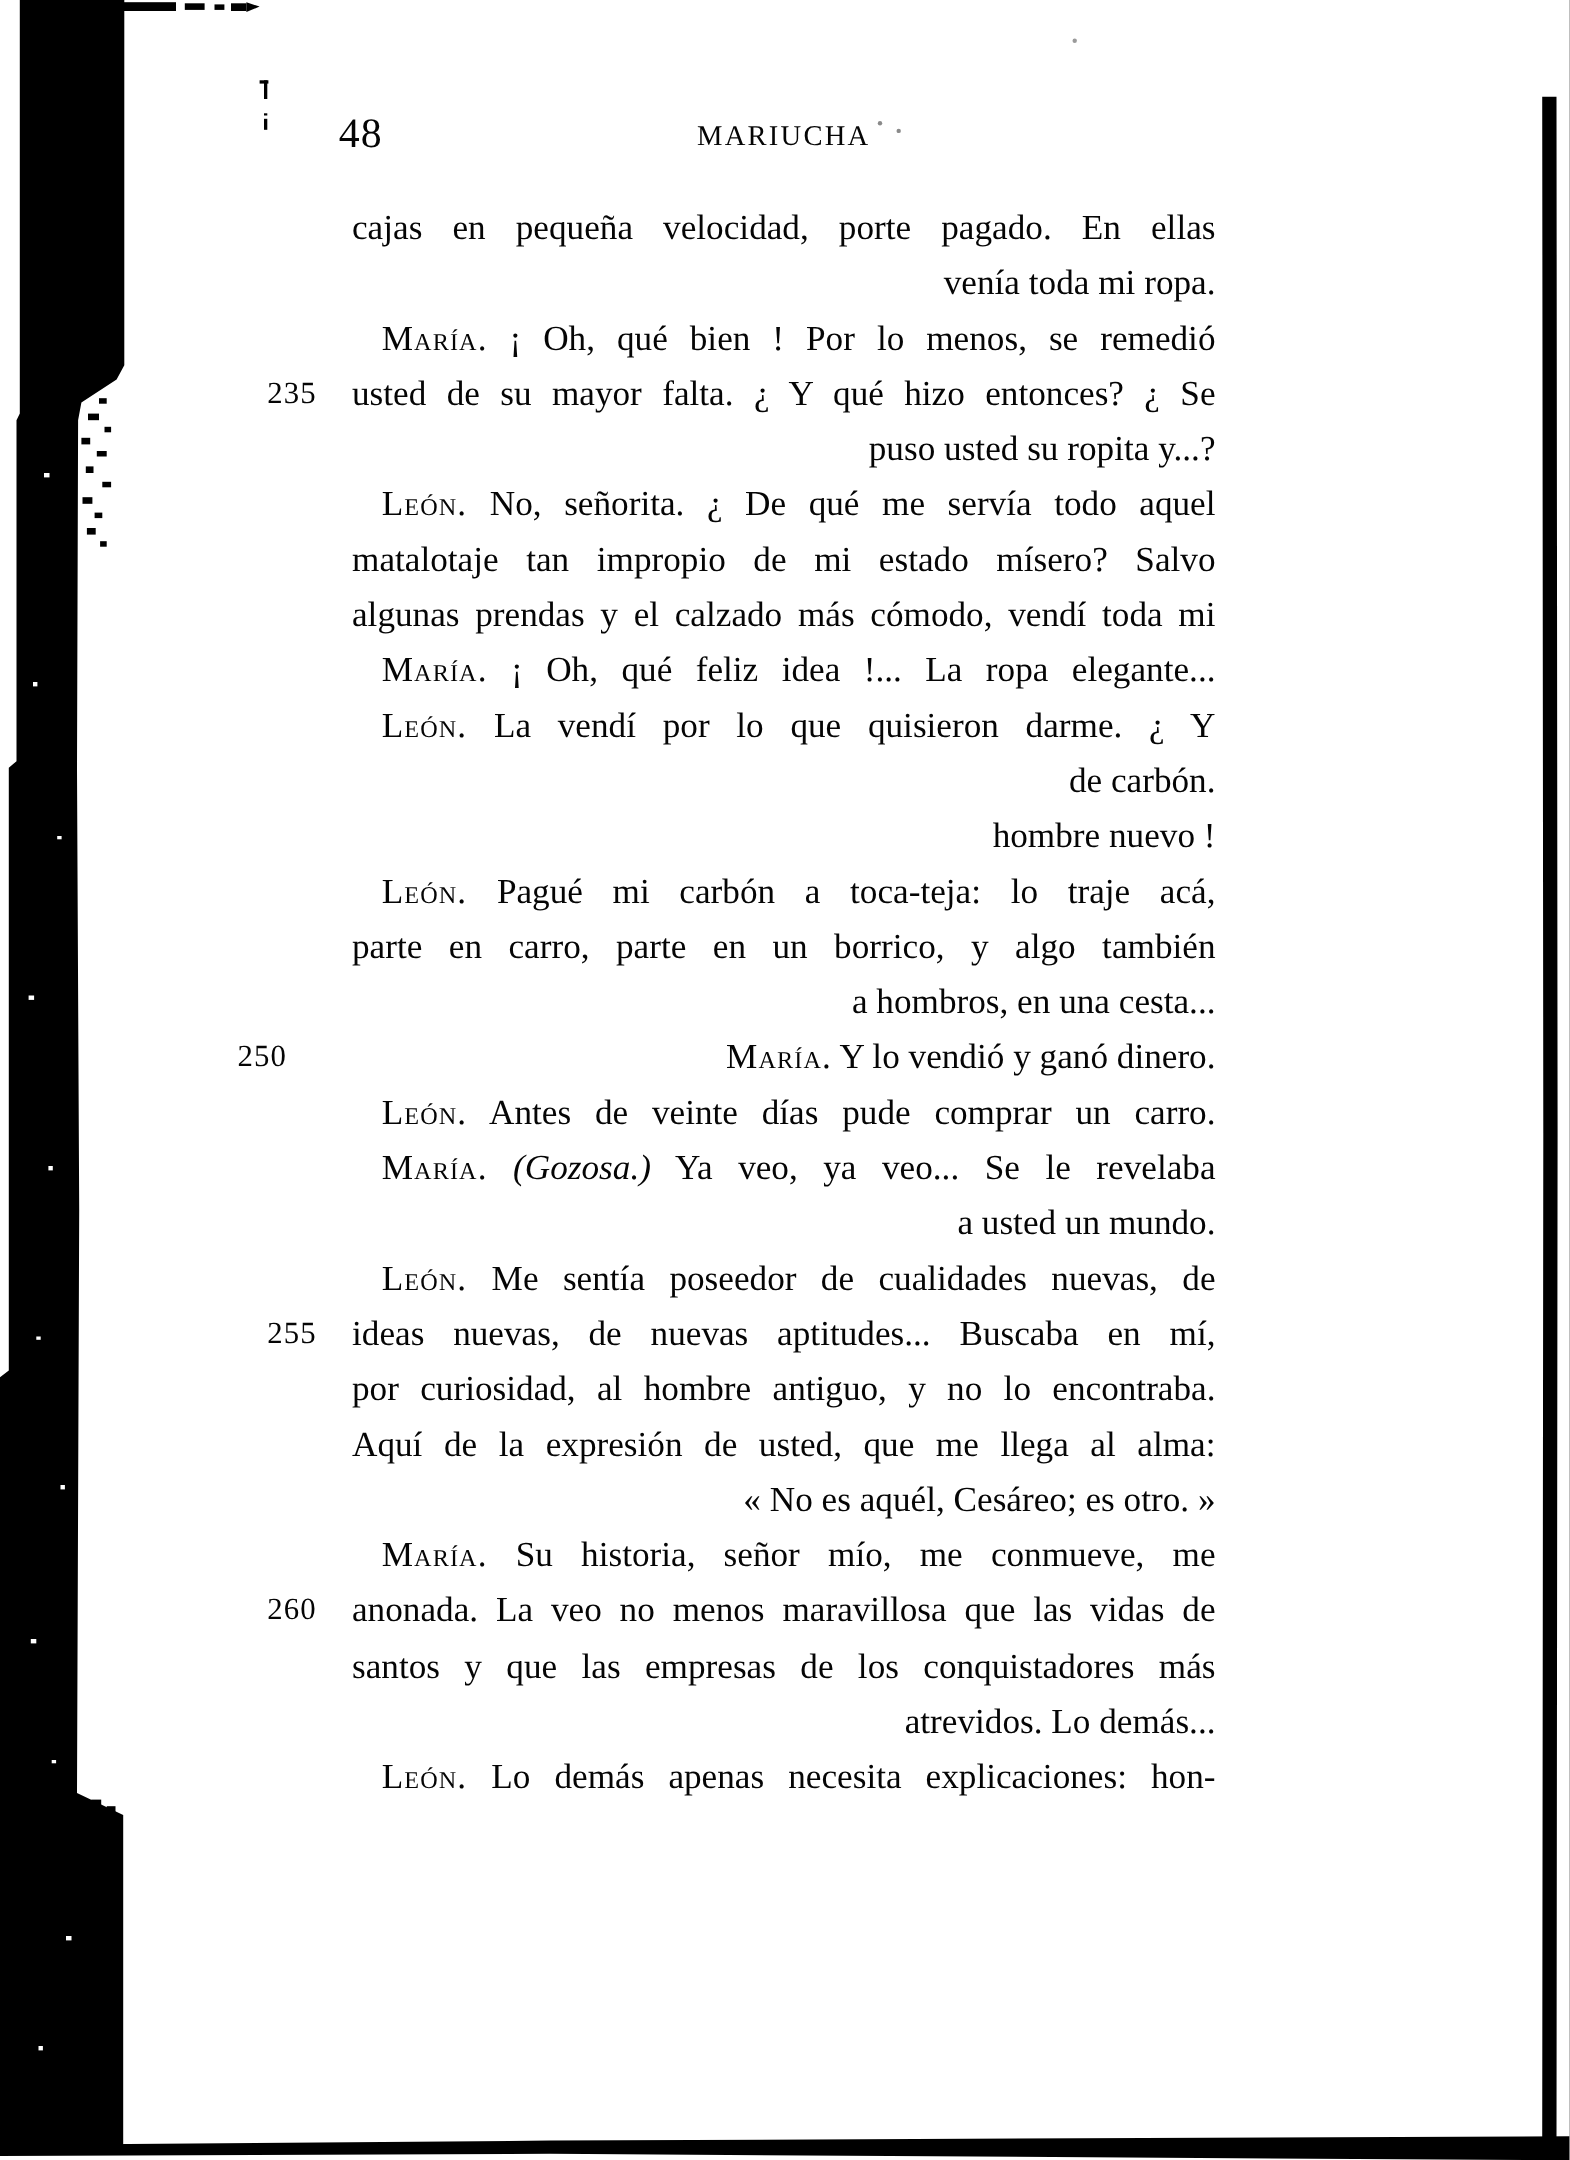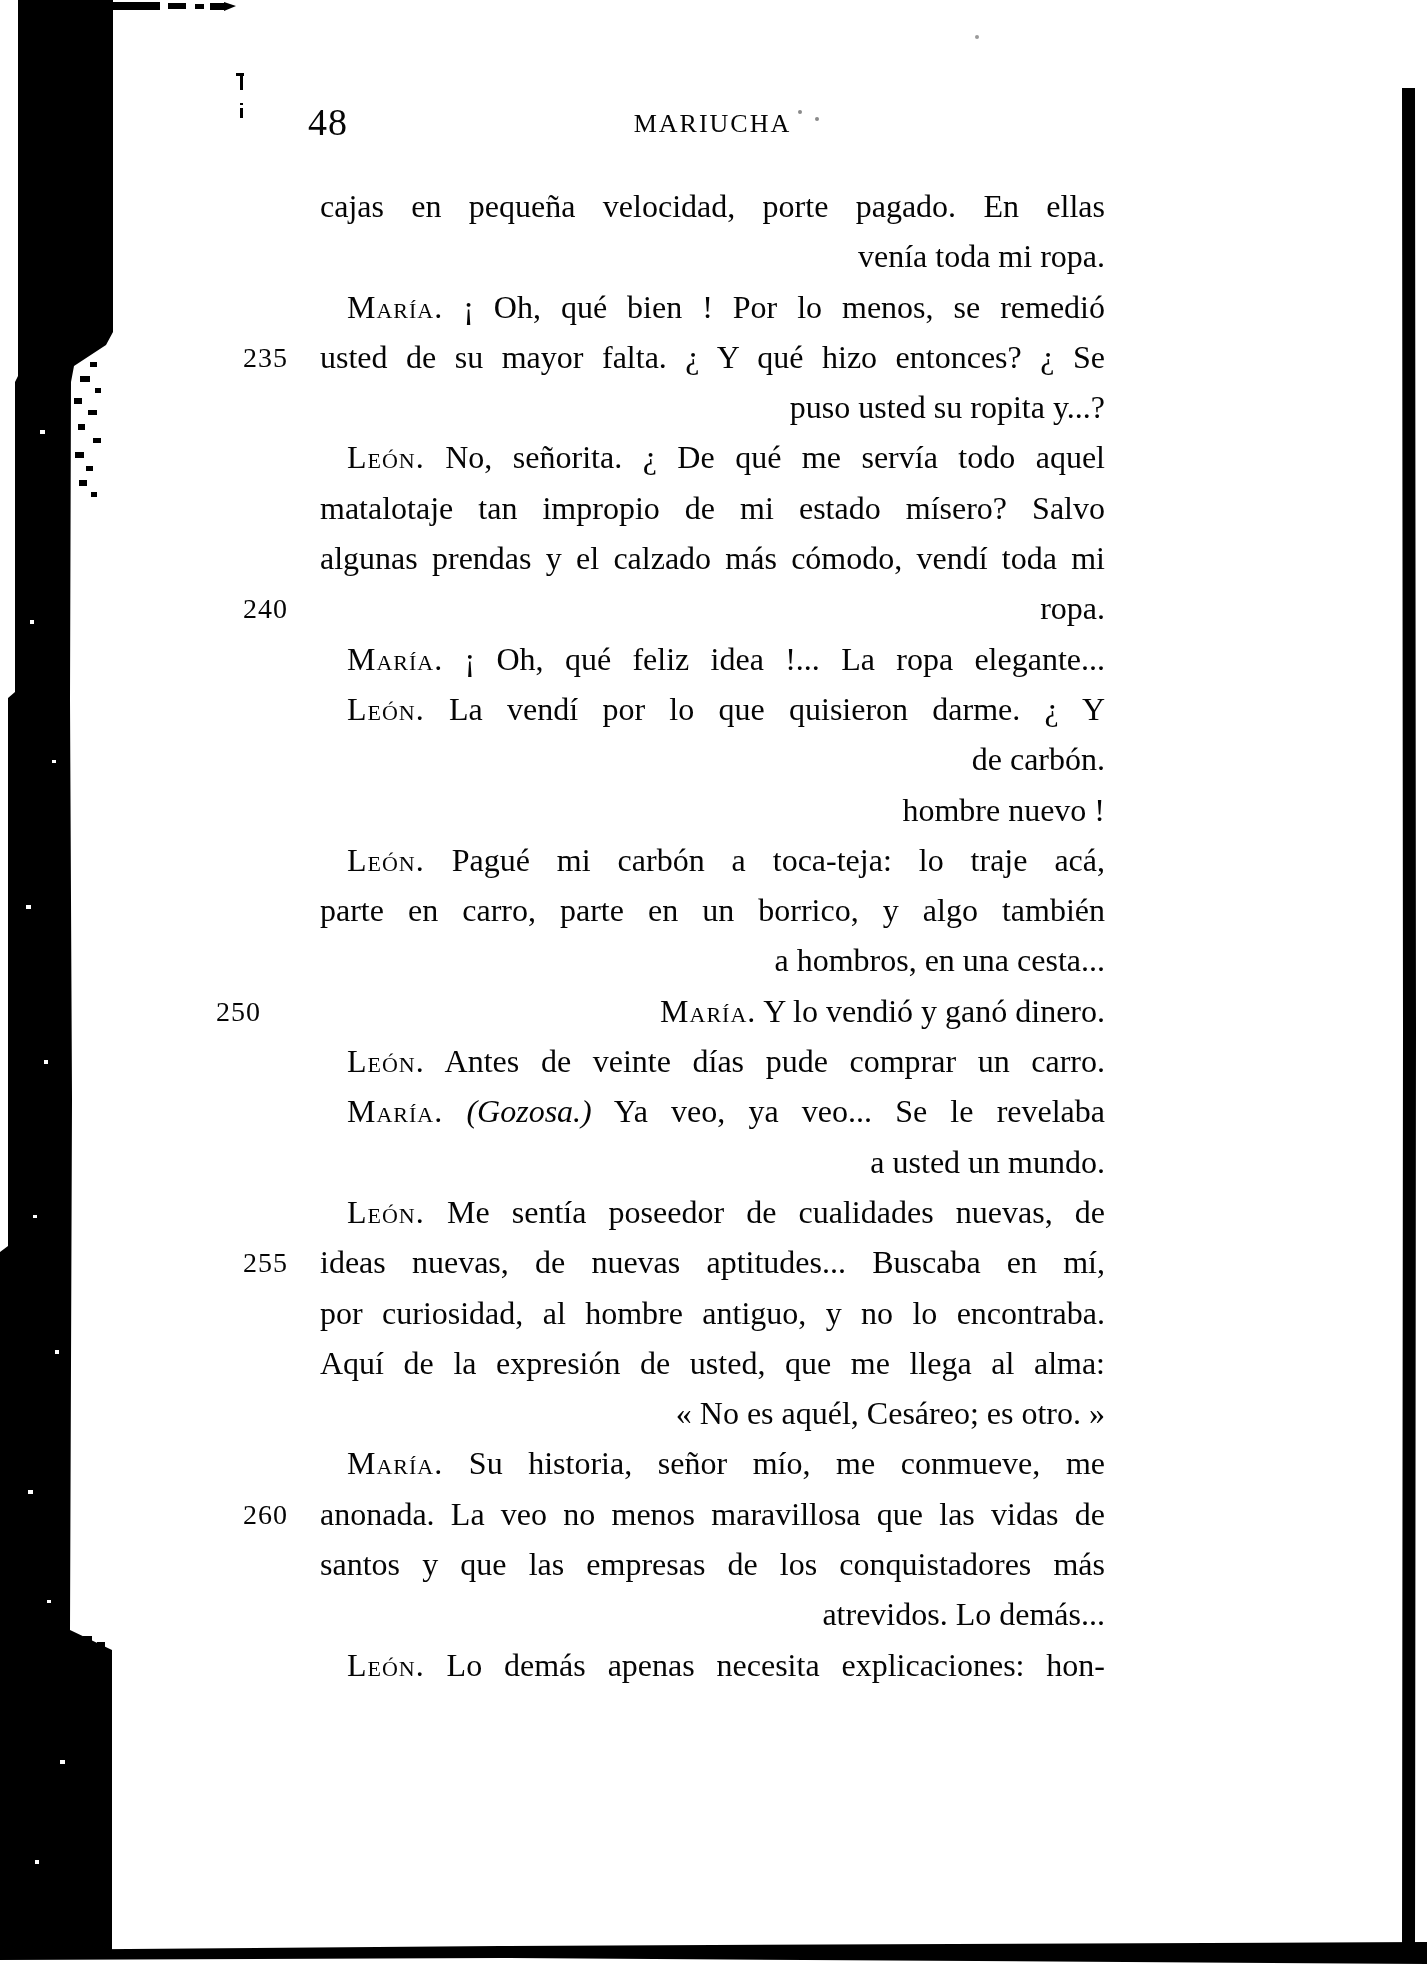--- a/index.html
+++ b/index.html
@@ -99,21 +99,20 @@
 
   <div id="text-block">
       <div class="line j"><span class="n">cajas en pequeña velocidad, porte pagado. En ellas</span></div>
       <div class="line l"><span class="n">venía toda mi ropa.</span></div>
       <div class="line j ind"><span class="sc">María.</span><span class="n"> ¡ Oh, qué bien ! Por lo menos, se remedió</span></div>
       <div class="line j"><span class="lnum">235</span><span class="n">usted de su mayor falta. ¿ Y qué hizo entonces? ¿ Se</span></div>
       <div class="line l"><span class="n">puso usted su ropita y...?</span></div>
       <div class="line j ind"><span class="sc">León.</span><span class="n"> No, señorita. ¿ De qué me servía todo aquel</span></div>
       <div class="line j"><span class="n">matalotaje tan impropio de mi estado mísero? Salvo</span></div>
       <div class="line j"><span class="n">algunas prendas y el calzado más cómodo, vendí toda mi</span></div>
-      <div class="line l"><span class="lnum">240</span><span class="n">ropa.</span></div>
       <div class="line j ind"><span class="sc">María.</span><span class="n"> ¡ Oh, qué feliz idea !... La ropa elegante...</span></div>
       <div class="line j ind"><span class="sc">León.</span><span class="n"> La vendí por lo que quisieron darme. ¿ Y</span></div>
       <div class="line l"><span class="n">de carbón.</span></div>
       <div class="line l"><span class="n">hombre nuevo !</span></div>
       <div class="line j ind"><span class="sc">León.</span><span class="n"> Pagué mi carbón a toca-teja: lo traje acá,</span></div>
       <div class="line j"><span class="n">parte en carro, parte en un borrico, y algo también</span></div>
       <div class="line l"><span class="n">a hombros, en una cesta...</span></div>
       <div class="line l ind"><span class="lnum">250</span><span class="sc">María.</span><span class="n"> Y lo vendió y ganó dinero.</span></div>
       <div class="line j ind"><span class="sc">León.</span><span class="n"> Antes de veinte días pude comprar un carro.</span></div>
       <div class="line j ind"><span class="sc">María.</span><span class="n"> </span><span class="i">(Gozosa.)</span><span class="n"> Ya veo, ya veo... Se le revelaba</span></div>

